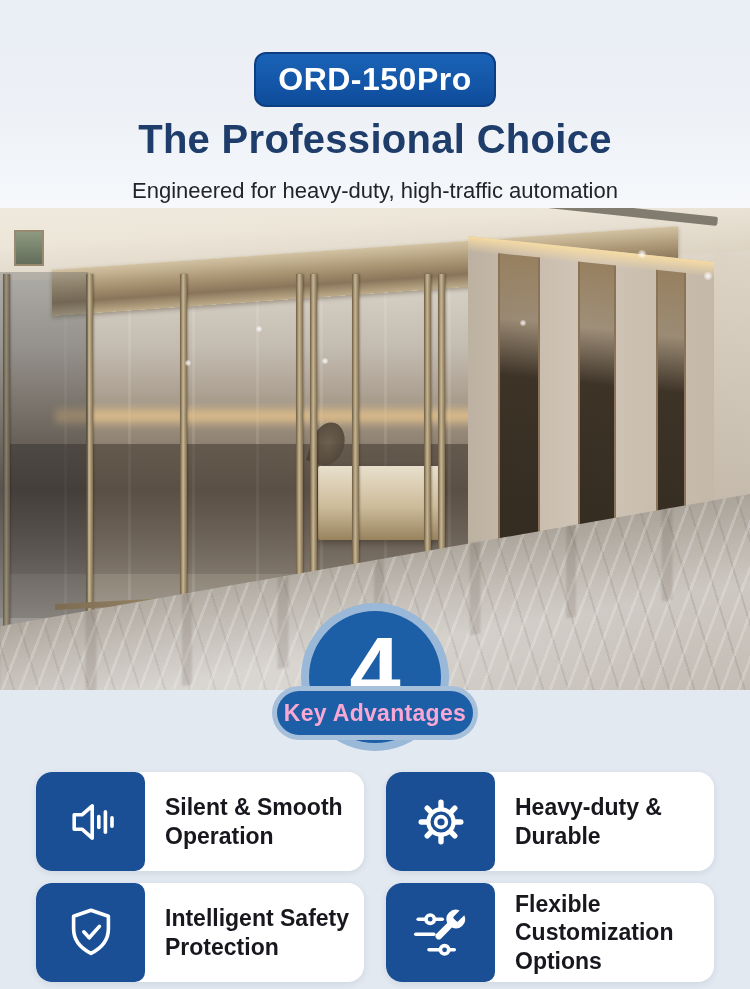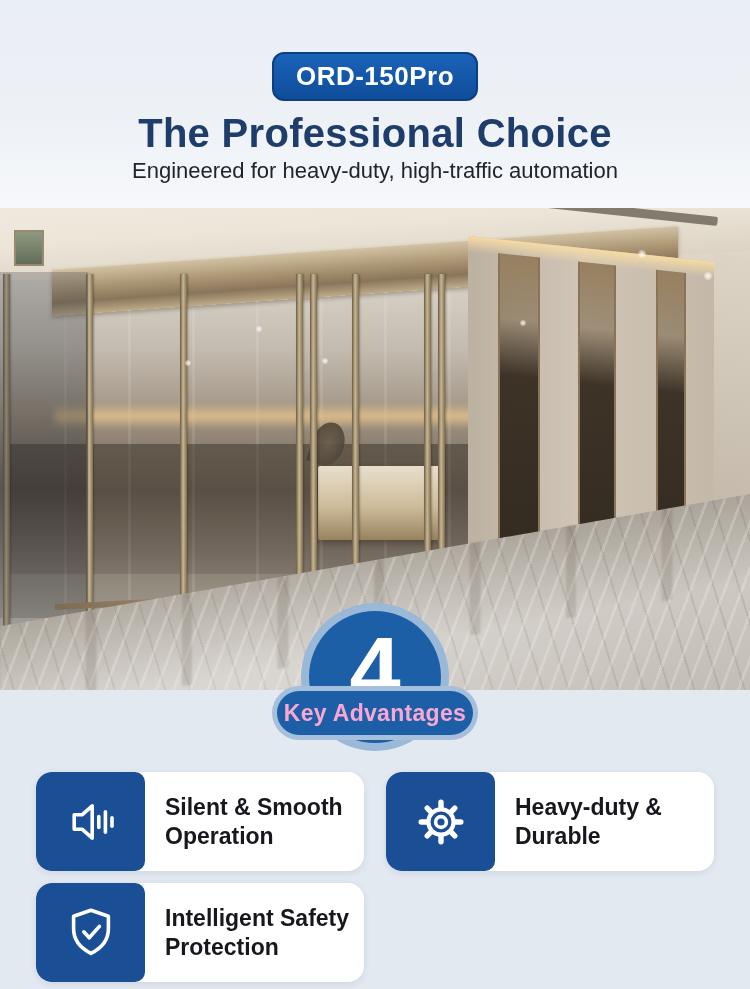--- a/index.html
+++ b/index.html
@@ -12,27 +12,27 @@
   
   .header {
     position:absolute; top:0; left:0; width:750px; height:208px;
     background:linear-gradient(180deg,#eaeef5 0%,#edf1f6 55%,#f6f8fb 100%);
     text-align:center;
   }
   .model-badge {
     display:inline-block; margin-top:52px; padding:7px 22px;
     background:linear-gradient(180deg,#1a63b8,#0f4c9a);
     border:2px solid #0c3f82; border-radius:12px;
-    color:#ffffff; font-size:26px; font-weight:bold; letter-spacing:.5px;
+    color:#ffffff; font-size:32px; font-weight:bold; letter-spacing:.5px;
   }
   .title {
     margin-top:10px; color:#1f3d6b; font-size:40px; font-weight:bold; letter-spacing:.3px;
   }
   .subtitle {
-    margin-top:2px; color:#22242b; font-size:22px;
+    margin-top:16px; color:#22242b; font-size:22px;
   }
   
   .photo { position:absolute; top:208px; left:0; width:750px; height:482px; overflow:hidden; background:#b9b0a4; }
   .photo > div { position:absolute; }
   .ph-base { inset:0; background:linear-gradient(180deg,#ece5da 0%,#d5ccbe 16%,#a99b89 42%,#8d8072 60%,#b8b1a7 74%,#c7c1b9 88%,#bcb6ad 100%); }
   .ph-ceiling { left:-20px; top:-34px; width:820px; height:124px; transform:skewY(-3.5deg); transform-origin:0 0;
     background:linear-gradient(180deg,#f3ede3 0%,#ece5d8 60%,#dcd3c3 100%); }
   .ph-vent { left:548px; top:0px; width:170px; height:9px; background:#6e685e; transform:rotate(6deg); border-radius:2px; opacity:.85; }
   .ph-beam { left:52px; top:62px; width:626px; height:46px; transform:skewY(-4deg); transform-origin:0 0;
     background:linear-gradient(180deg,#d2c2a2 0%,#ab9674 40%,#8a755a 72%,#bdac8a 100%); box-shadow:0 2px 4px rgba(60,45,25,.35); }
@@ -199,15 +199,30 @@
     <div class="card">
       <div class="card-icon">
         <svg width="60" height="60" viewBox="0 0 100 100">
           <path d="M50 12 L79 22 v21 c0 20 -11 32 -29 41 C32 75 21 63 21 43 v-21 z" fill="none" stroke="#ffffff" stroke-width="6" stroke-linejoin="round"></path>
           <path d="M38 48 l9 10 l17 -19" fill="none" stroke="#ffffff" stroke-width="6" stroke-linecap="round" stroke-linejoin="round"></path>
         </svg>
       </div>
       <div class="card-label">Intelligent Safety Protection</div>
     </div>
 
+    <div class="card">
+      <div class="card-icon">
+        <svg width="60" height="60" viewBox="0 0 100 100">
+          <line x1="12" y1="27" x2="52" y2="27" stroke="#ffffff" stroke-width="6" stroke-linecap="round"></line>
+          <line x1="8" y1="52" x2="38" y2="52" stroke="#ffffff" stroke-width="6" stroke-linecap="round"></line>
+          <line x1="30" y1="78" x2="72" y2="78" stroke="#ffffff" stroke-width="6" stroke-linecap="round"></line>
+          <circle cx="32" cy="27" r="7" fill="#1a4f96" stroke="#ffffff" stroke-width="6"></circle>
+          <circle cx="56" cy="78" r="7" fill="#1a4f96" stroke="#ffffff" stroke-width="6"></circle>
+          <g transform="translate(33,6) scale(2.6)">
+            <path d="M14.7 6.3a1 1 0 0 0 0 1.4l1.6 1.6a1 1 0 0 0 1.4 0l3.77-3.77a6 6 0 0 1-7.94 7.94l-6.91 6.91a2.12 2.12 0 0 1-3-3l6.91-6.91a6 6 0 0 1 7.94-7.94l-3.76 3.76z" fill="#ffffff"></path>
+          </g>
+        </svg>
+      </div>
+      <div class="card-label">Flexible Customization Options</div>
+    </div>
 
   </div>
 </div>
 
 </body></html>

